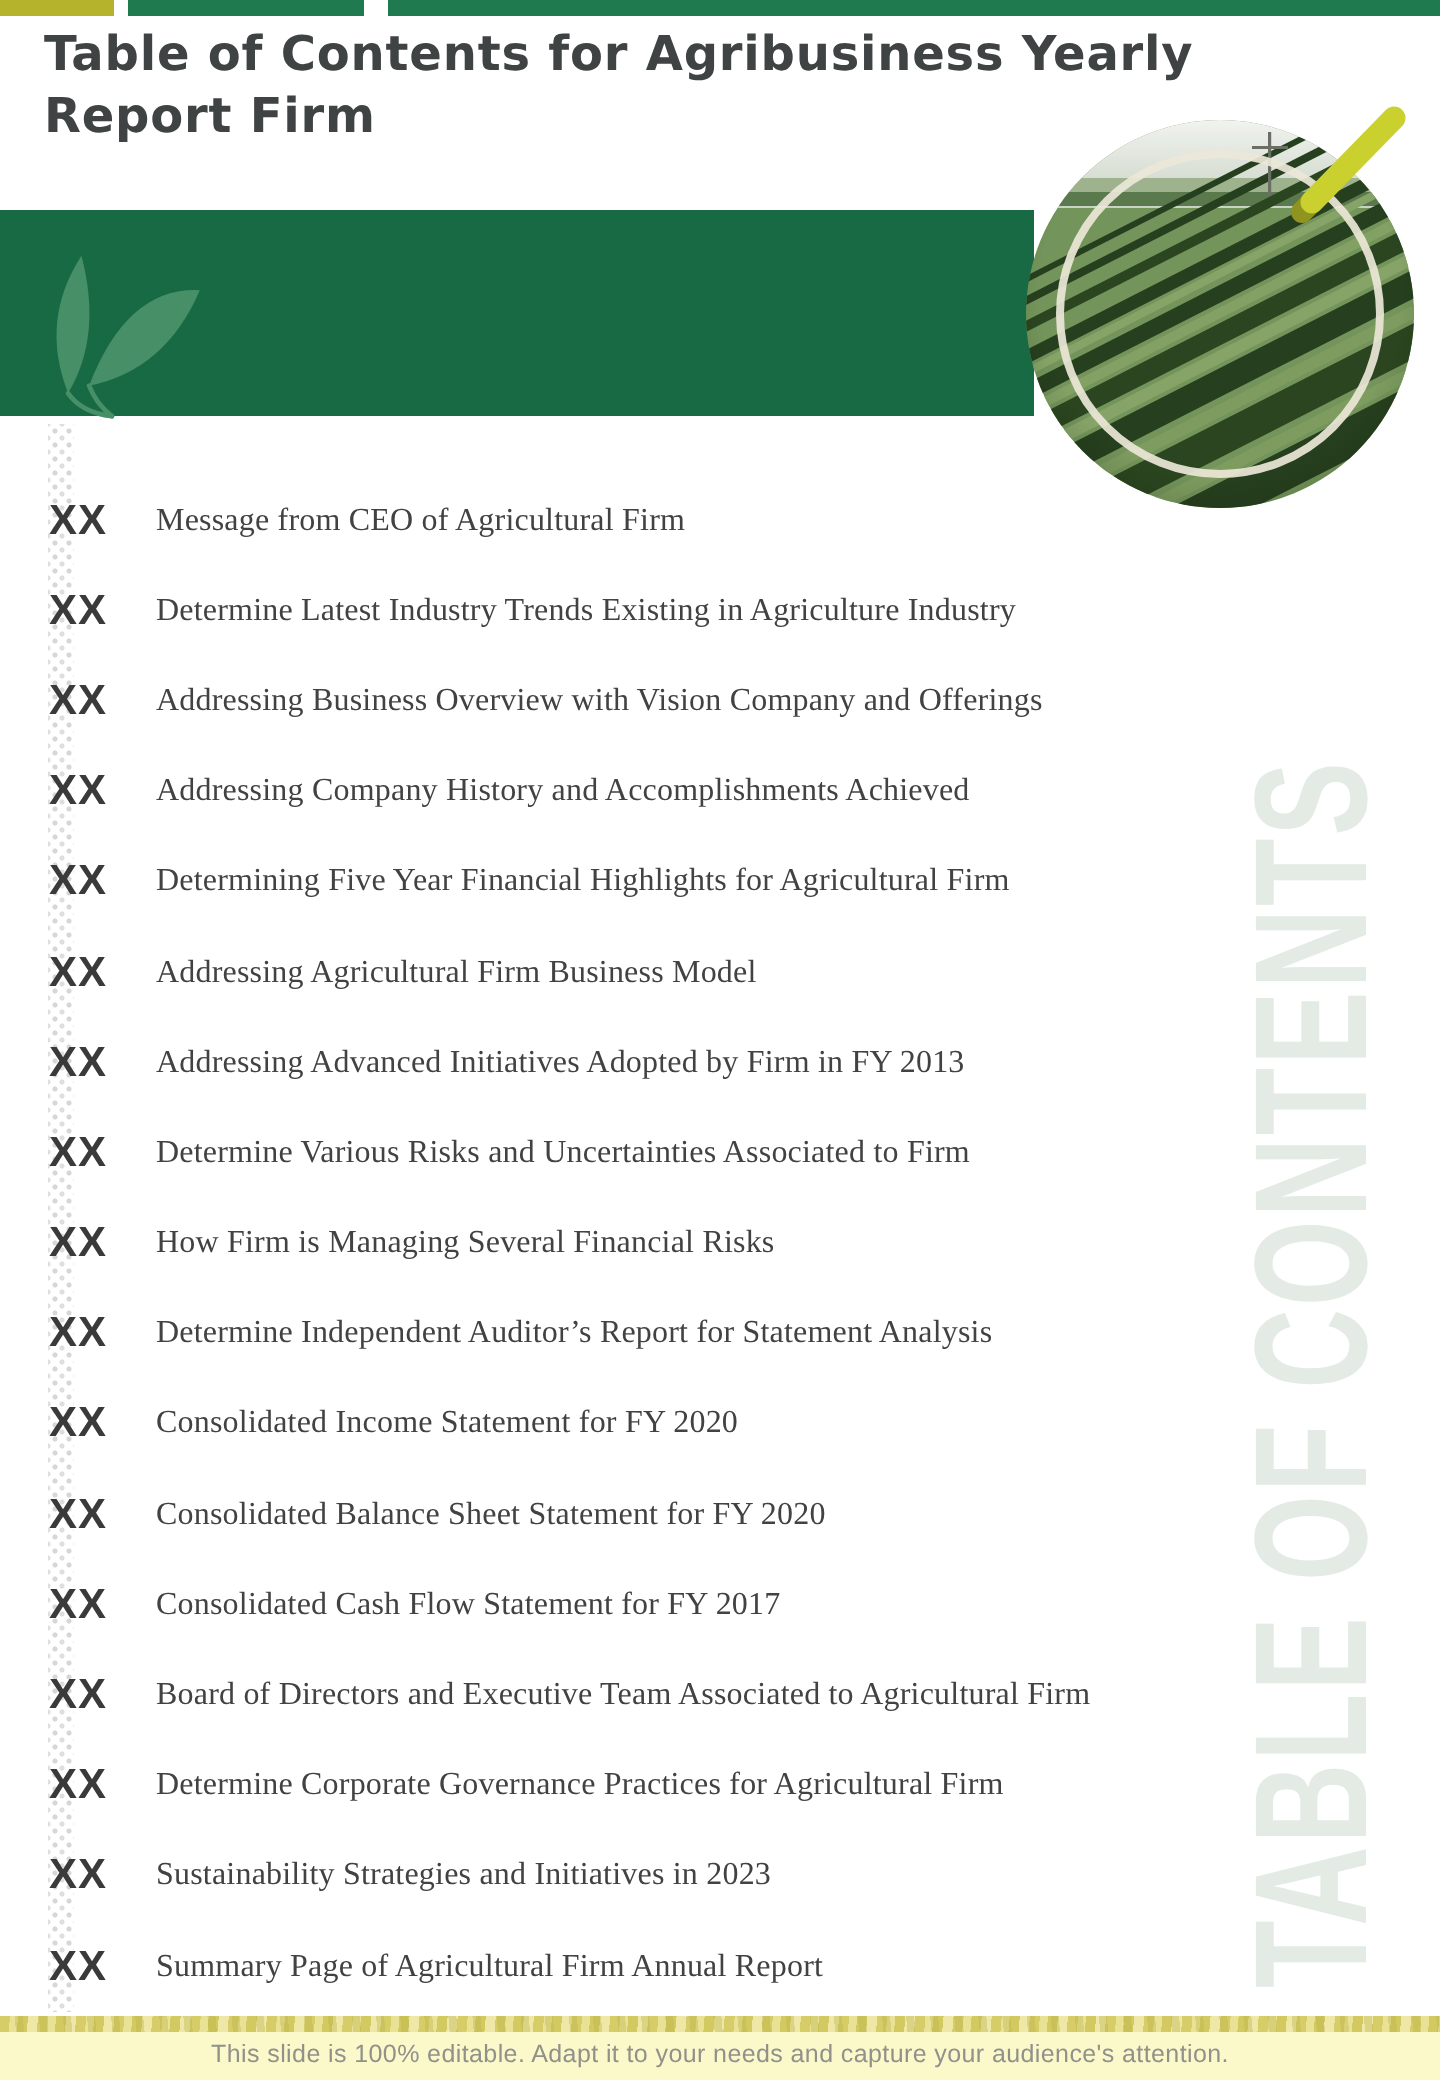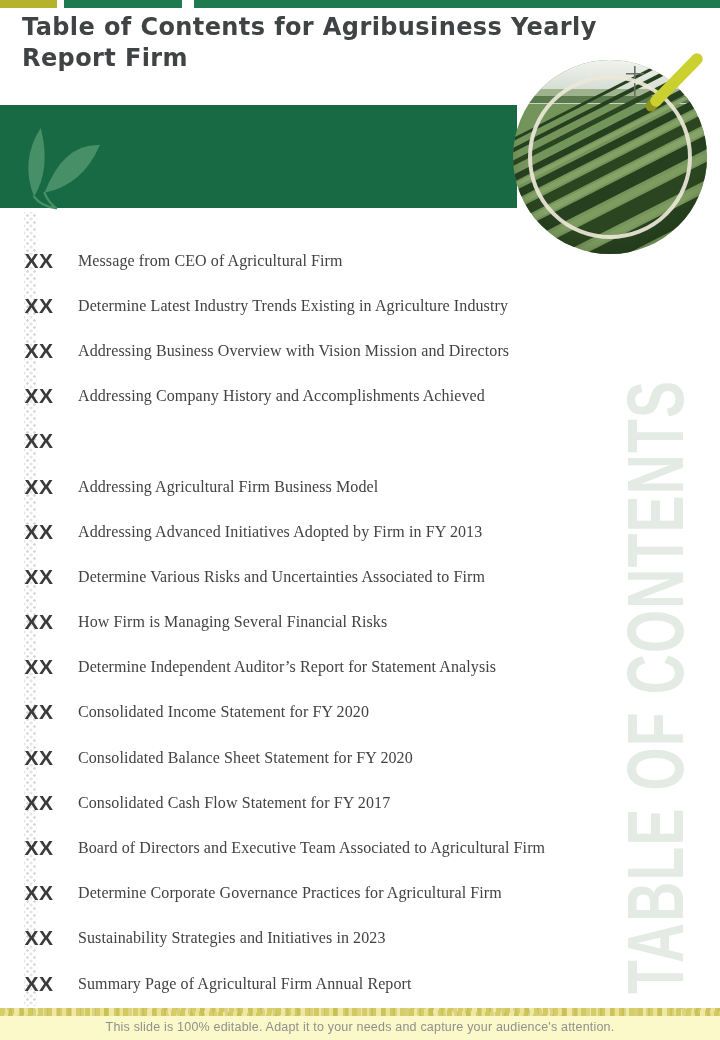--- a/index.html
+++ b/index.html
@@ -145,30 +145,31 @@
         <span class="lbl">Message from CEO of Agricultural Firm</span>
       </div>
 
       <div class="toc-row">
         <span class="xx">XX</span>
         <span class="lbl">Determine Latest Industry Trends Existing in Agriculture Industry</span>
       </div>
 
       <div class="toc-row">
         <span class="xx">XX</span>
-        <span class="lbl">Addressing Business Overview with Vision Mission and Directors</span>
+        <span class="lbl">Addressing Business Overview with Vision Company and Offerings</span>
       </div>
 
       <div class="toc-row">
         <span class="xx">XX</span>
         <span class="lbl">Addressing Company History and Accomplishments Achieved</span>
       </div>
 
       <div class="toc-row">
         <span class="xx">XX</span>
+        <span class="lbl">Determining Five Year Financial Highlights for Agricultural Firm</span>
       </div>
 
       <div class="toc-row">
         <span class="xx">XX</span>
         <span class="lbl">Addressing Agricultural Firm Business Model</span>
       </div>
 
       <div class="toc-row">
         <span class="xx">XX</span>
         <span class="lbl">Addressing Advanced Initiatives Adopted by Firm in FY 2013</span>

